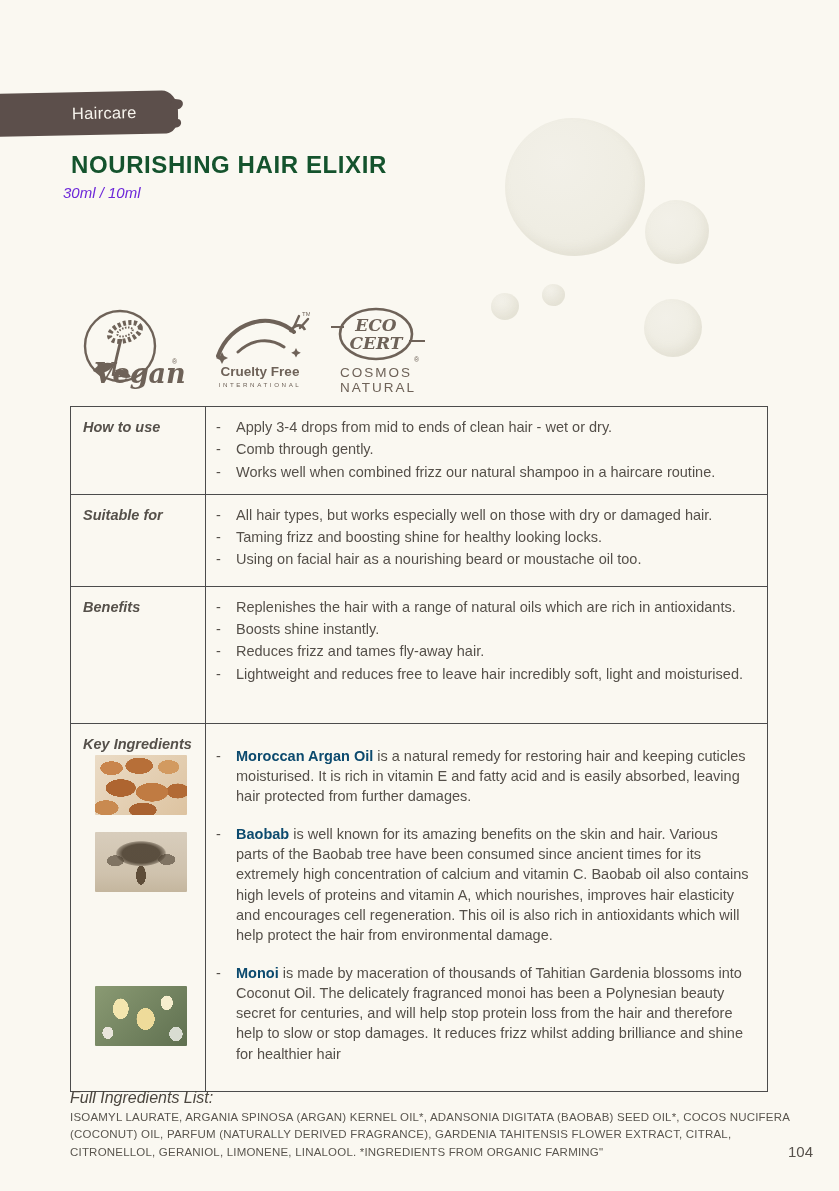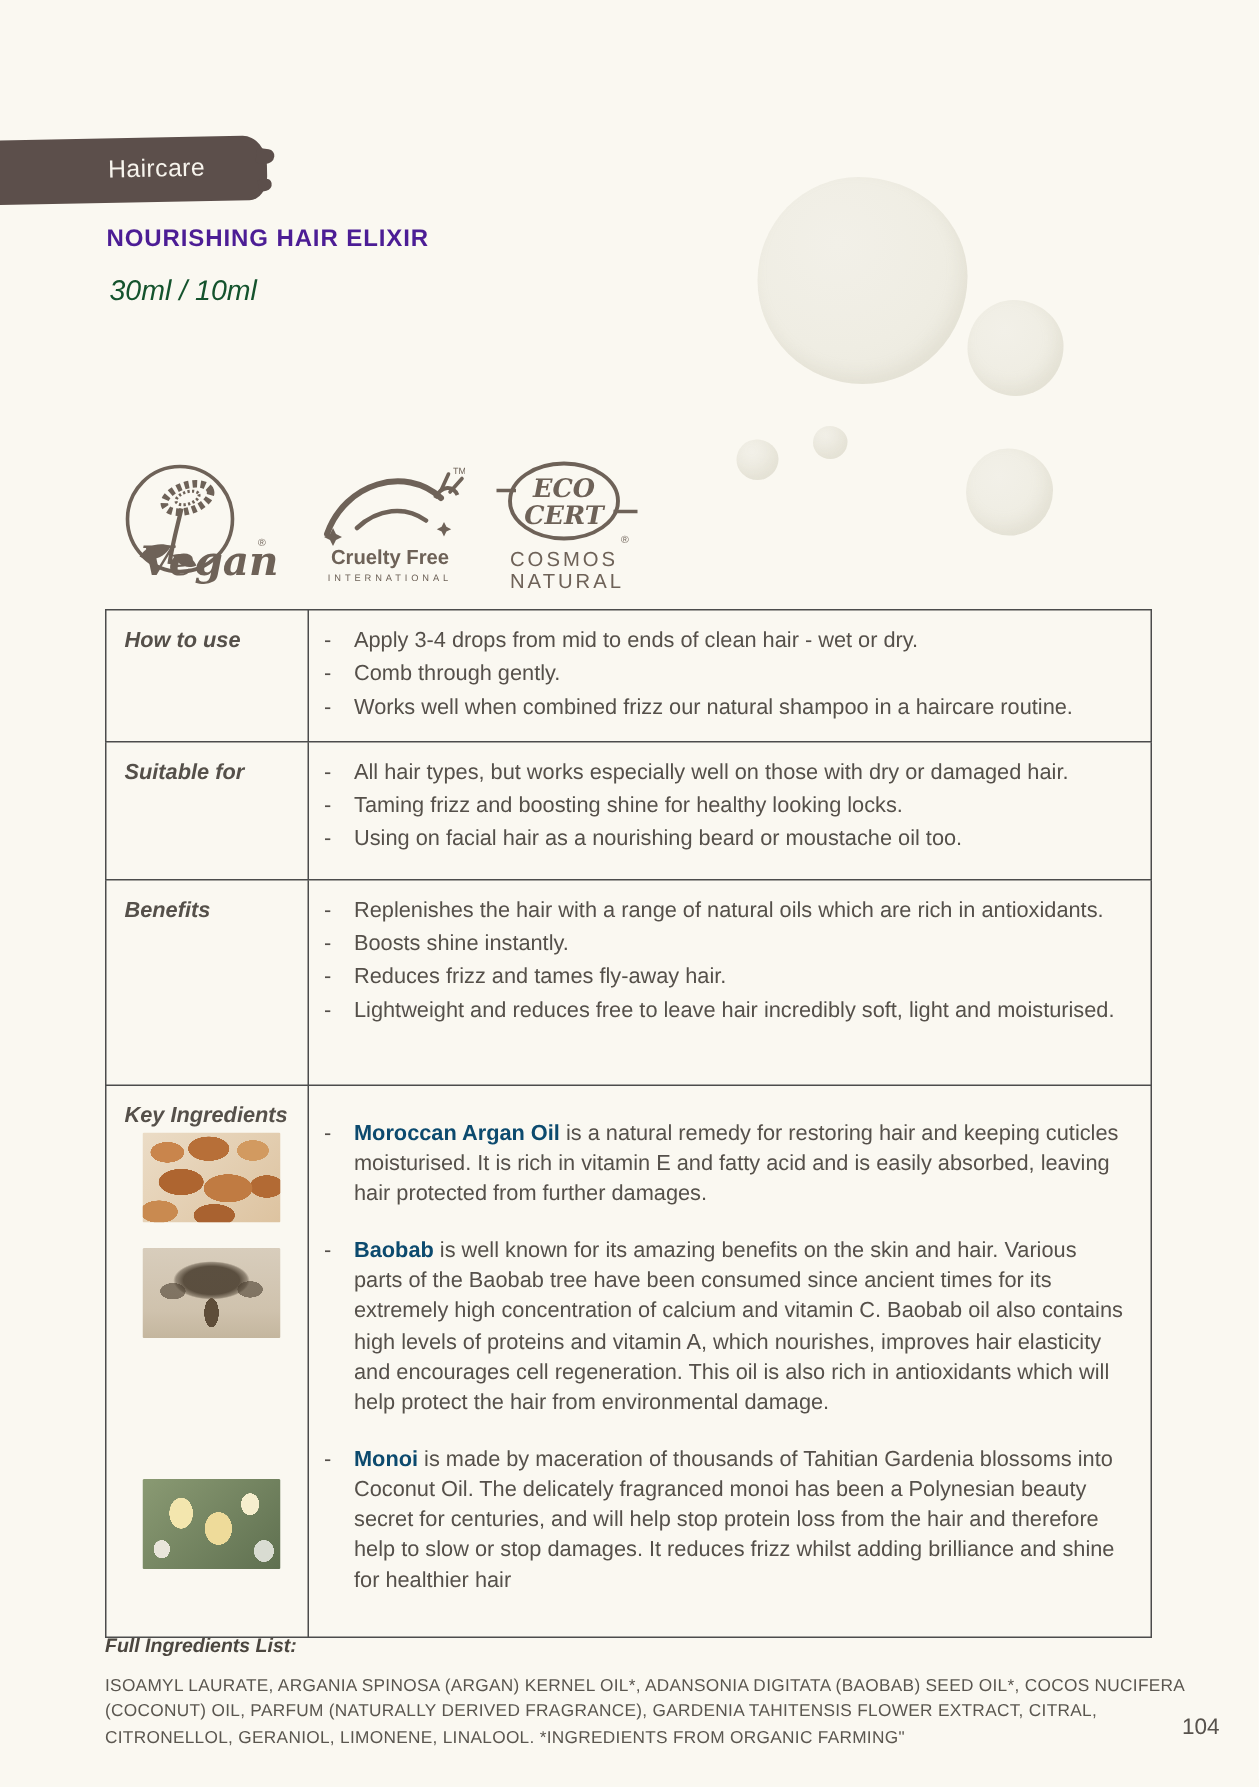--- a/index.html
+++ b/index.html
@@ -33,25 +33,25 @@
     background:#5C4F4B; border-radius:2px 6px 8px 2px; transform:rotate(8deg);
   }
   .badge::after {
     content:""; position:absolute; right:-3px; bottom:6px; width:9px; height:8px;
     background:#5C4F4B; border-radius:2px 5px 6px 2px; transform:rotate(-10deg);
   }
   .badge span { color:#F7F4ED; font-size:16.5px; letter-spacing:0.3px; }
 
   .title {
     position:absolute; left:71px; top:151px;
-    font-size:16px; font-weight:bold; letter-spacing:0.6px; color:#4c1d95;
+    font-size:24px; font-weight:bold; letter-spacing:0.6px; color:#14532d;
   }
   .sizes {
-    position:absolute; left:73px; top:184px;
-    font-size:19px; font-style:italic; color:#14532d;
+    position:absolute; left:63px; top:184px;
+    font-size:15px; font-style:italic; color:#6d28d9;
   }
   .desc {
     position:absolute; left:71px; top:221px; width:382px;
     font-size:18px; font-style:italic; line-height:1.6; color:#55504A;
   }
 
   
   .logos { position:absolute; left:68px; top:306px; display:flex; align-items:flex-start; }
   .logo { display:block; }
   .logo + .logo { margin-left:20px; }
@@ -111,21 +111,21 @@
   }
   .ki-item { display:flex; margin-bottom:17px; }
   .ki-item.first { margin-top:12px; }
   .ki-item .dash { width:20px; flex:0 0 20px; }
   .ki-item .btxt { flex:1; }
   .ki-item b { color:#0c4a6e; }
 
   
   .footer { position:absolute; left:70px; top:1089px; width:737px; }
   .footer .flabel {
-    font-size:13px; font-weight:bold; font-style:italic; color:#4B463F; margin-bottom:12px;
+    font-size:16px; font-weight:normal; font-style:italic; color:#4B463F; margin-bottom:2px;
   }
   .footer .ftext { font-size:11.5px; line-height:1.5; color:#5A564F; letter-spacing:0.2px; }
 
   .pagenum {
     position:absolute; right:26px; top:1143px;
     font-size:15px; color:#57524C;
   }
 
   svg .ln { stroke:#6E6258; fill:none; }
   svg text { fill:#6E6258; }

